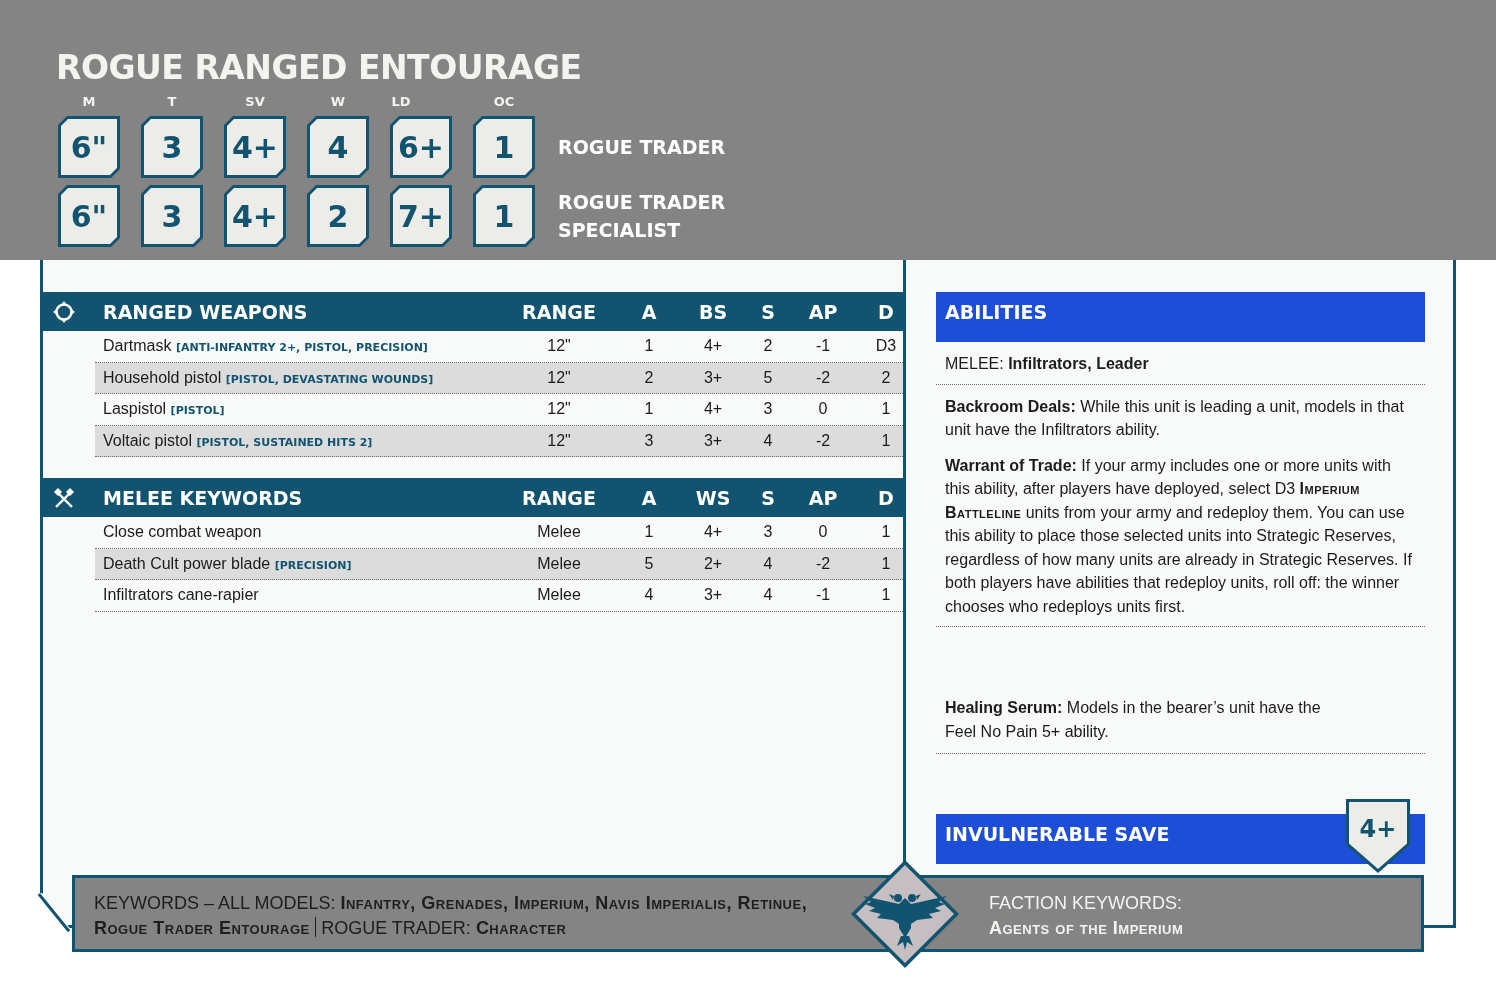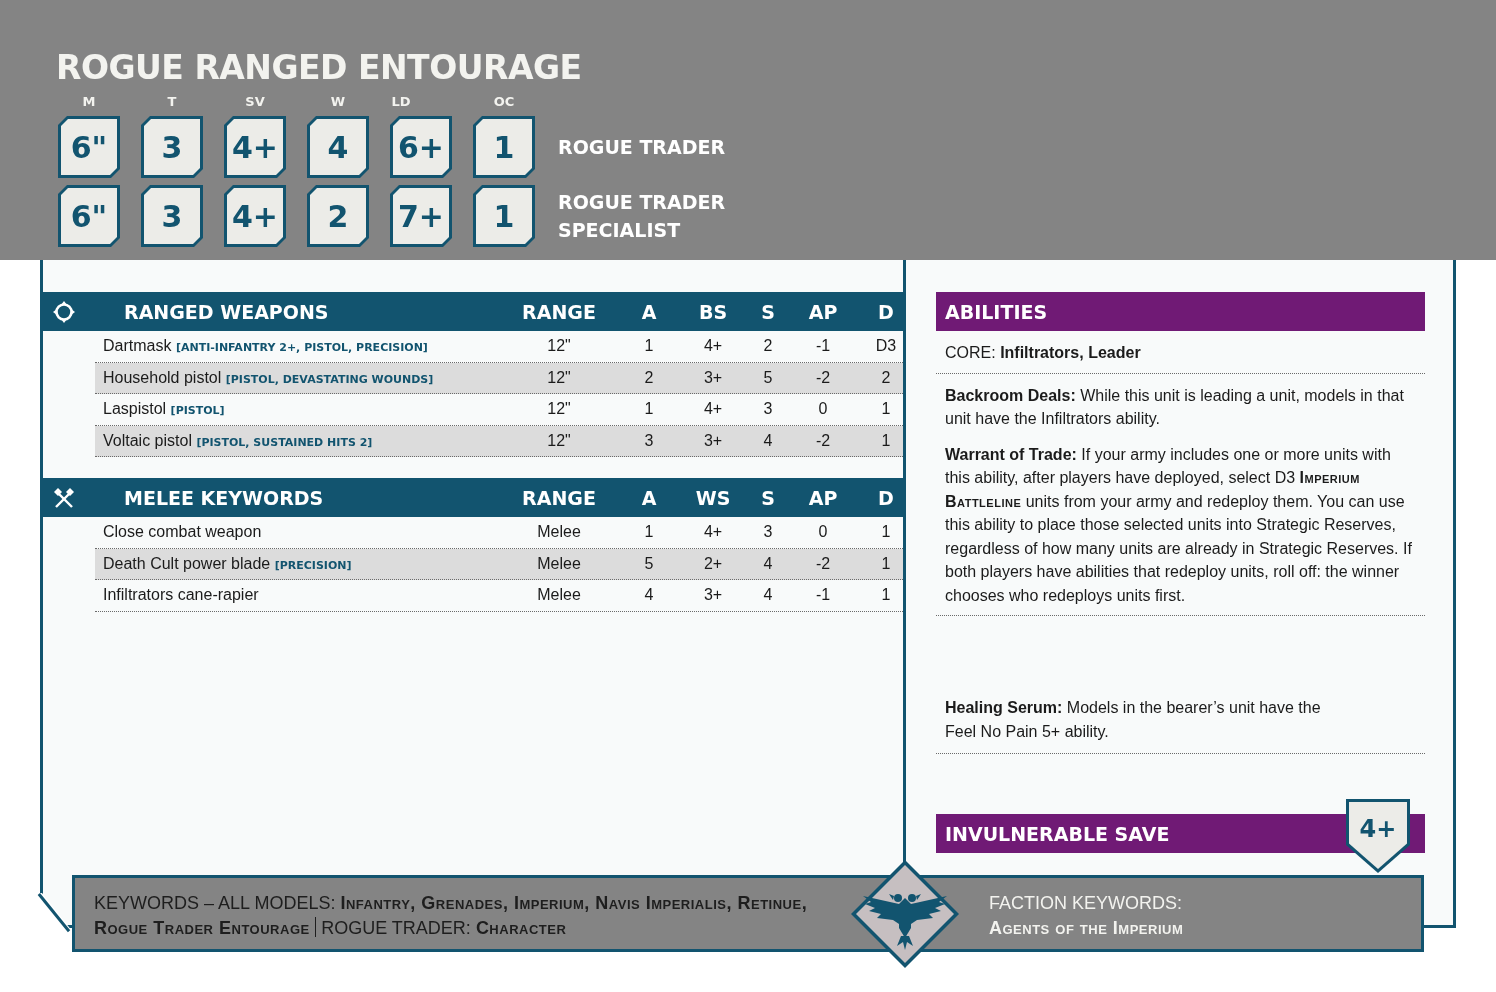--- a/index.html
+++ b/index.html
@@ -19,31 +19,31 @@
   
   .card { position: absolute; left: 40px; top: 260px; width: 1416px; height: 668px; background: #f8fafa; border-left: 3px solid #12546f; border-right: 3px solid #12546f; border-bottom: 3px solid #12546f; }
   .card-cut { position: absolute; left: 38px; top: 893px; width: 44px; height: 50px; background: #ffffff; clip-path: polygon(0 0, 4px 0, 42px 48px, 42px 50px, 0 50px); }
   .card-cut-line { position: absolute; left: 40px; top: 893px; width: 48px; height: 3px; background: #12546f; transform-origin: 0 0; transform: rotate(51deg); }
   .divider { position: absolute; left: 903px; top: 260px; width: 3px; height: 612px; background: #12546f; }
 
   
   .wtable { position: absolute; left: 43px; width: 860px; }
   .whead { height: 39px; background: #12546f; position: relative; color: #ffffff; font-family: "DejaVu Sans", sans-serif; font-weight: bold; font-size: 19px; }
   .whead .icon { position: absolute; left: 10px; top: 9px; width: 22px; height: 22px; }
-  .whead .title { position: absolute; left: 60px; top: 9px; margin-left: 21px; }
+  .whead .title { position: absolute; left: 60px; top: 9px; }
   .col { position: absolute; text-align: center; margin-left: 16px; }
   .wrow { position: relative; height: 31.5px; margin-left: 52px; border-bottom: 1.5px dotted #6a6a6a; font-size: 16px; }
   .wrow.alt { background: #dcdcdc; }
   .wrow .name { position: absolute; left: 8px; top: 6px; white-space: nowrap; }
   .wrow .kw { color: #12546f; font-weight: bold; font-size: 11px; font-family: "DejaVu Sans", sans-serif; }
   .wrow .col { top: 6px; }
 
   
   .rpanel { position: absolute; left: 936px; width: 489px; }
-  .rhead { height: 39px; background: #701a75; color: #ffffff; font-family: "DejaVu Sans", sans-serif; font-weight: bold; font-size: 19px; padding: 9px 8px 0 9px; }
+  .rhead { height: 50px; background: #1d4ed8; color: #ffffff; font-family: "DejaVu Sans", sans-serif; font-weight: bold; font-size: 19px; padding: 9px 8px 0 9px; }
   .ab-line { padding: 10px 8px 8px 9px; font-size: 16px; line-height: 23.5px; border-bottom: 1.5px dotted #6a6a6a; }
   .ab-line b { font-weight: bold; }
   .sc { font-variant: small-caps; font-weight: bold; letter-spacing: 0.5px; }
   .ab-para { padding: 6px 8px 0 9px; font-size: 16px; line-height: 23.5px; }
 
   .invuln-shield { position: absolute; left: 1346px; top: 799px; width: 64px; height: 74px; background: #12546f; clip-path: polygon(0 0, 100% 0, 100% 62%, 50% 100%, 0 62%); }
   .invuln-inner { position: absolute; left: 3px; top: 3px; width: 58px; height: 67px; background: #ecece8; clip-path: polygon(0 0, 100% 0, 100% 62%, 50% 100%, 0 62%); text-align: center; padding-top: 13px; font-family: "DejaVu Sans", sans-serif; font-weight: bold; font-size: 24px; color: #12546f; }
 
   
   .kw-bar { position: absolute; left: 72px; top: 875px; width: 1352px; height: 77px; background: #848484; border: 3px solid #12546f; }
@@ -221,21 +221,21 @@
     <span class="col" style="left:582px;width:40px">3+</span>
     <span class="col" style="left:642px;width:30px">4</span>
     <span class="col" style="left:692px;width:40px">-1</span>
     <span class="col" style="left:760px;width:30px">1</span>
   </div>
 </div>
 
 <div class="rpanel" style="top:292px">
   <div class="rhead">ABILITIES</div>
   <div class="ab-line">
-    <span>CORE:</span> <b>Infiltrators, Leader</b>
+    <span>MELEE:</span> <b>Infiltrators, Leader</b>
   </div>
   <div class="ab-para" style="padding-top:10px">
     <b>Backroom Deals:</b> <span>While this unit is leading a unit, models in that unit have the Infiltrators ability.</span>
   </div>
   <div class="ab-line" style="padding-top:12px;padding-bottom:8px">
     <b>Warrant of Trade:</b> <span>If your army includes one or more units with this ability, after players have deployed, select D3</span> <span class="sc">Imperium Battleline</span> <span>units from your army and redeploy them. You can use this ability to place those selected units into Strategic Reserves, regardless of how many units are already in Strategic Reserves. If both players have abilities that redeploy units, roll off: the winner chooses who redeploys units first.</span>
   </div>
 </div>
 
 <div class="rpanel" style="top:686px">

